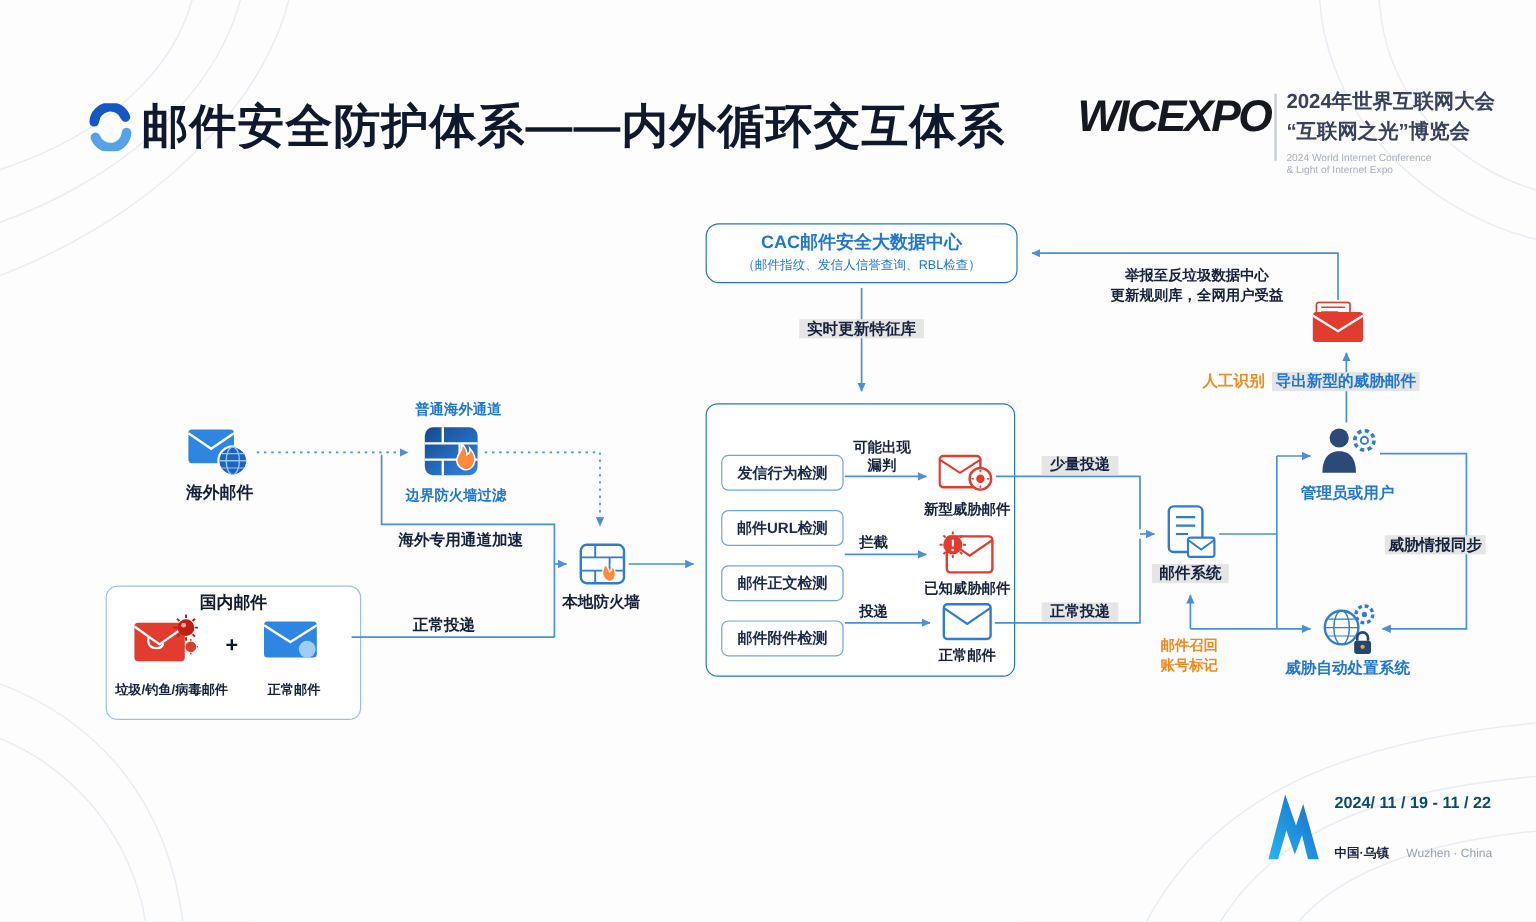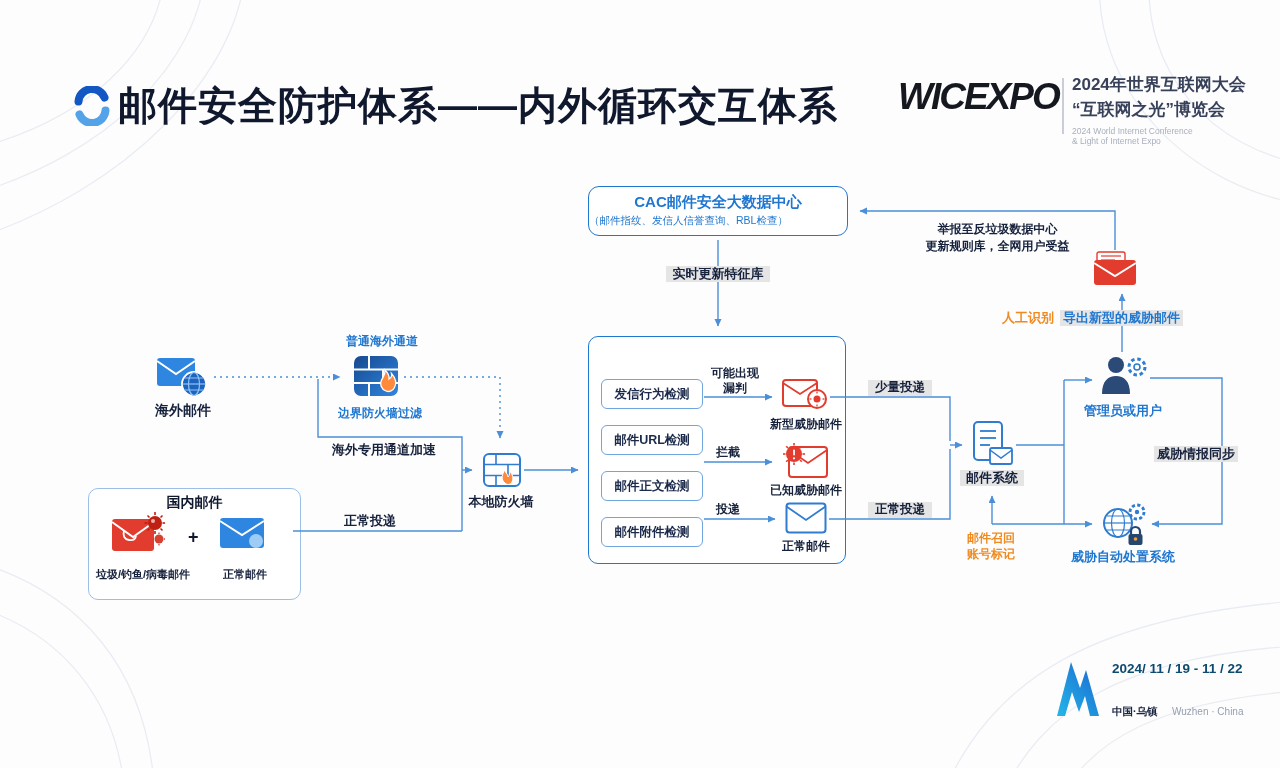--- a/index.html
+++ b/index.html
@@ -15,21 +15,21 @@
   .blue{color:#2077d0}
   .orange{color:#f08a1e}
   .bg{background:#e5e5e5;padding:0 3px}
   .ctr{text-align:center}
   .wrap{white-space:normal}
   .icon{position:absolute;z-index:3}
   .box{position:absolute;z-index:1;background:#fff;border:1.6px solid #2077d0}
   .det{position:absolute;left:12px;width:102px;height:30px;background:#fff;border:1.3px solid #70a6de;border-radius:6px;
        display:flex;align-items:center;justify-content:center;font-size:12.5px;font-weight:700;color:#1b2a4a}
   .cacT{font-size:15px;font-weight:800;color:#2077d0;text-align:center;padding-top:6px}
-  .cacS{font-size:10.5px;color:#2077d0;margin-top:2px}
+  .cacS{font-size:10.5px;color:#2077d0;text-align:center;margin-top:2px}
 </style>
 </head>
 <body>
 
 <div id="stage">
 
   <svg class="layer z0" width="1280" height="768">
     <g stroke="#e9edf3" stroke-width="1.3" fill="none">
       <path d="M-30 150 C 90 120 160 50 165 -30"></path>
       <path d="M-30 195 C 110 155 200 60 205 -30"></path>

